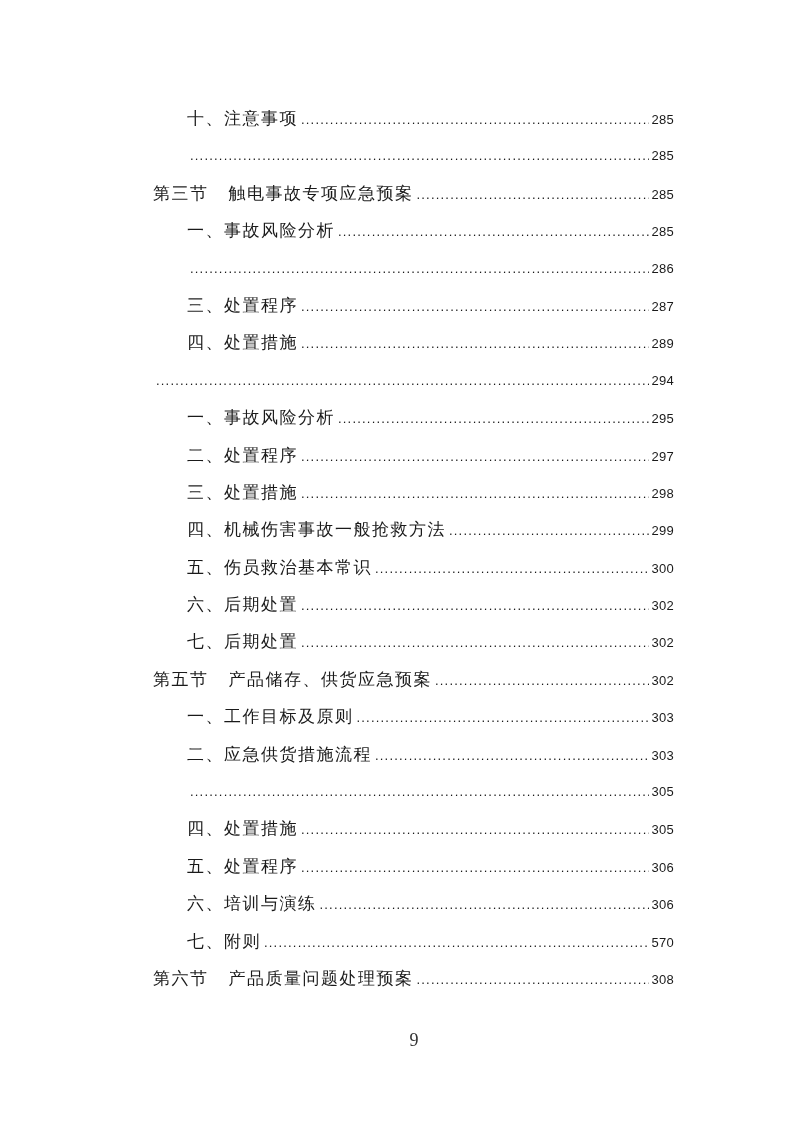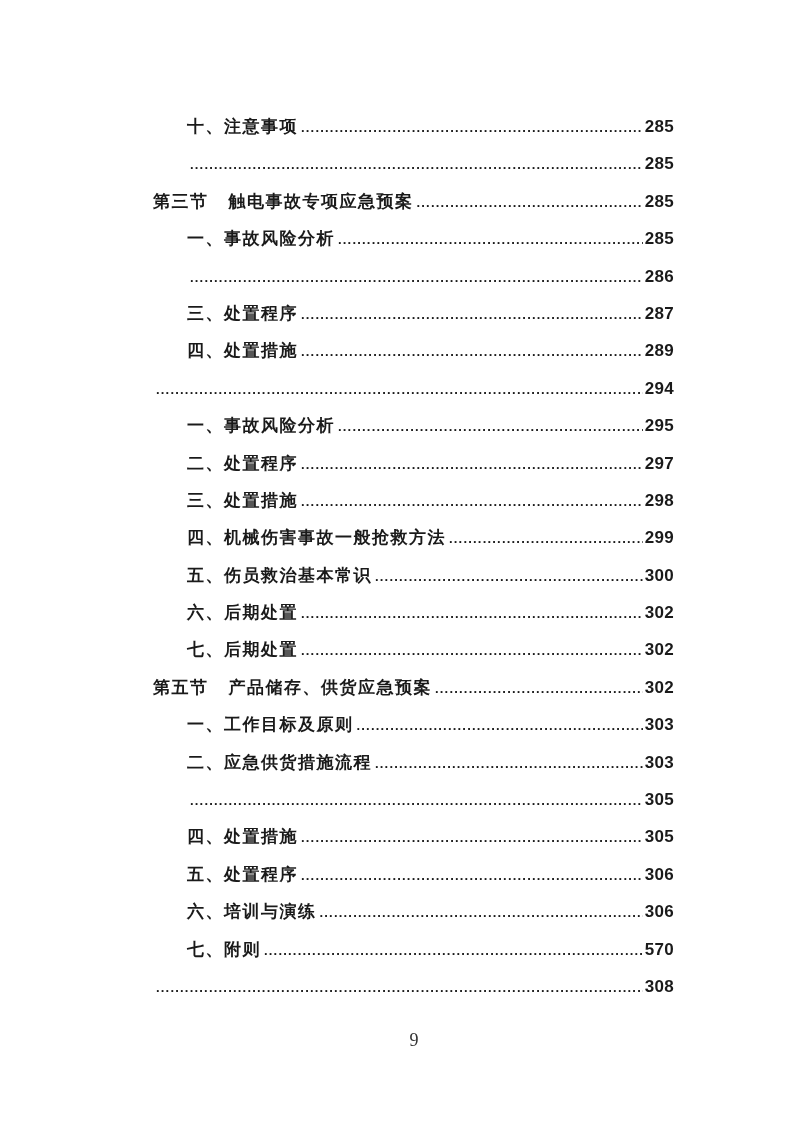--- a/index.html
+++ b/index.html
@@ -11,23 +11,22 @@
       width: 793px;
       height: 1122px;
       position: relative;
       overflow: hidden;
       color: #1a1a1a;
       font-family: "DejaVu Sans", "Liberation Sans", sans-serif;
     }
     .toc {
       position: absolute;
       left: 153px;
-      top: 108px;
+      top: 100px;
       width: 521px;
-      font-weight: bold;
     }
     .toc-row {
       display: flex;
       align-items: baseline;
       height: 37.4px;
       line-height: 37.4px;
       font-size: 17px;
       white-space: nowrap;
     }
     .toc-row.level-2 {
@@ -48,21 +47,21 @@
       font-family: "Liberation Sans", sans-serif;
       font-size: 13px;
       color: #1a1a1a;
     }
     .toc-leader::before {
       content: "................................................................................................................................................................................................................................";
     }
     .toc-page {
       flex: 0 0 auto;
       font-family: "Liberation Sans", sans-serif;
-      font-size: 17px;
+      font-size: 13px;
       letter-spacing: 0.3px;
     }
     .page-number {
       position: absolute;
       top: 1030px;
       left: 0;
       width: 828px;
       text-align: center;
       font-family: "Liberation Serif", serif;
       font-size: 18px;
@@ -178,18 +177,19 @@
     <span class="toc-label">六、培训与演练</span>
     <span class="toc-leader"></span>
     <span class="toc-page">306</span>
   </div>
   <div class="toc-row level-2">
     <span class="toc-label">七、附则</span>
     <span class="toc-leader"></span>
     <span class="toc-page">570</span>
   </div>
   <div class="toc-row level-1">
+    <span class="toc-label"><span class="sec-prefix">第六节</span><span>产品质量问题处理预案</span></span>
     <span class="toc-leader"></span>
     <span class="toc-page">308</span>
   </div>
 </div>
 
 <div class="page-number">9</div>
 
 </body></html>

